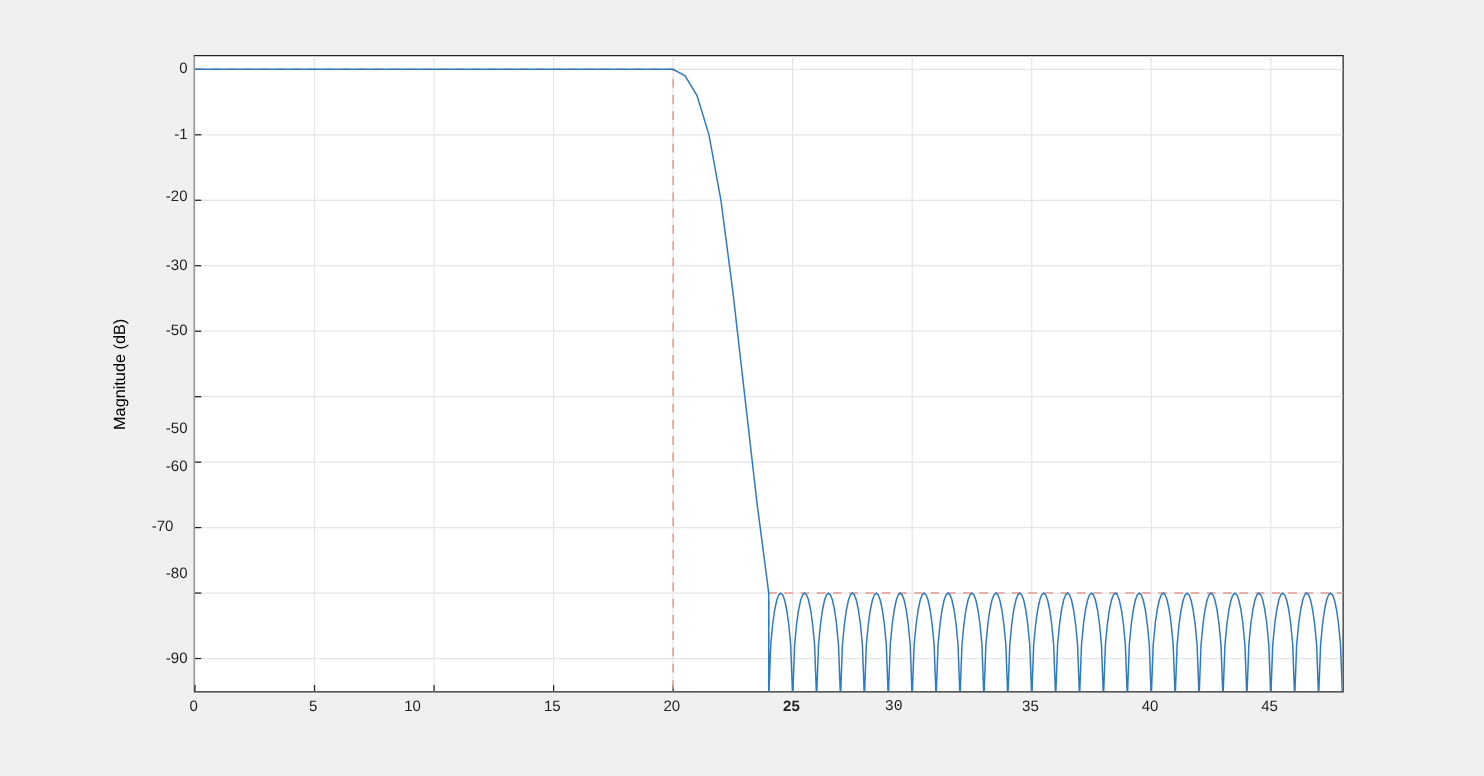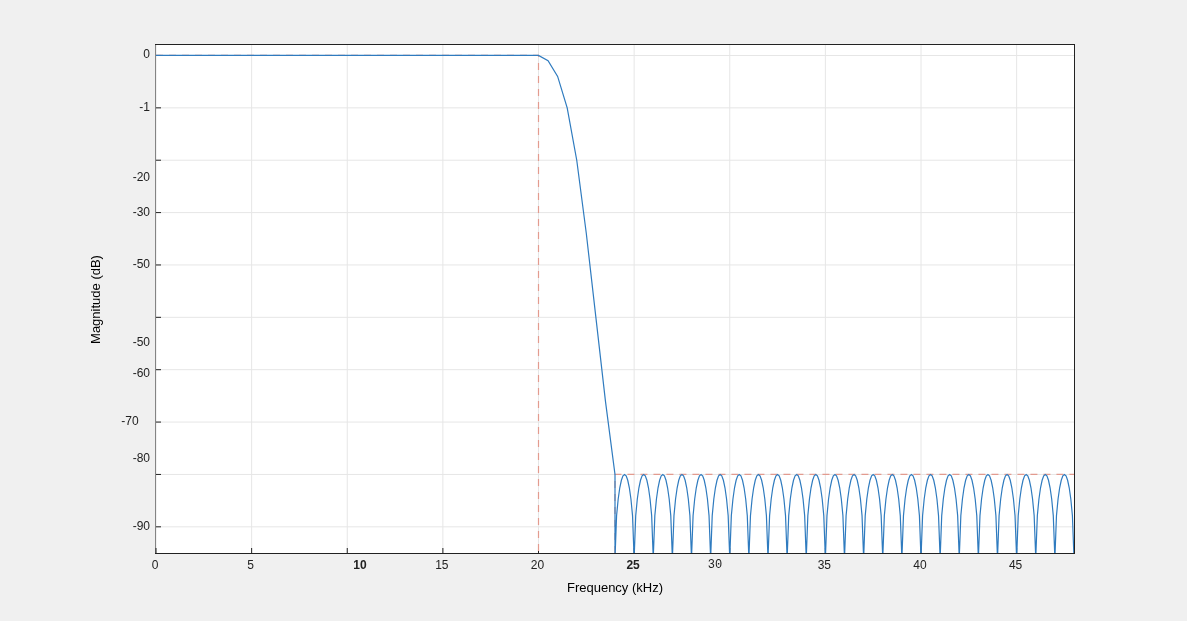--- a/index.html
+++ b/index.html
@@ -114,21 +114,20 @@
 </head>
 <body>
 
 <div class="figure">
 
 
   <div class="ylabel">
     <span>Magnitude (dB)</span>
   </div>
 
-  <div class="xlabel">Frequency (kHz)</div>
 
   <div class="axes-area">
     <svg class="plot">
       <g id="grid-group">
           <line x1="0" x2="0" y1="0" y2="508" class="gridline"></line>
           <line x1="95.625" x2="95.625" y1="0" y2="508" class="gridline"></line>
           <line x1="191.25" x2="191.25" y1="0" y2="508" class="gridline"></line>
           <line x1="286.875" x2="286.875" y1="0" y2="508" class="gridline"></line>
           <line x1="382.5" x2="382.5" y1="0" y2="508" class="gridline"></line>
           <line x1="478.12500000000006" x2="478.12500000000006" y1="0" y2="508" class="gridline"></line>
@@ -176,33 +175,33 @@
           <path d="M 0 10.474226804123703 L 382.5 10.474226804123703 L 382.5 508" class="spec-line"></path>
           <path d="M 459 508 L 459 429.44329896907215 L 918 429.44329896907215" class="spec-line"></path>
           <path d="M 0.00 10.47 L 382.50 10.47 L 382.50 10.47 L 392.06 15.71 L 401.63 31.42 L 411.19 62.85 L 420.75 115.22 L 430.31 188.54 L 439.88 272.33 L 449.44 356.12 L 459.00 429.44 L 459.00 513.24 L 460.59 470.61 L 462.19 453.99 L 463.78 442.78 L 465.38 435.26 L 466.97 430.88 L 468.56 429.44 L 470.16 430.88 L 471.75 435.26 L 473.34 442.78 L 474.94 453.99 L 476.53 470.61 L 478.13 513.24 L 478.13 513.24 L 479.72 470.61 L 481.31 453.99 L 482.91 442.78 L 484.50 435.26 L 486.09 430.88 L 487.69 429.44 L 489.28 430.88 L 490.88 435.26 L 492.47 442.78 L 494.06 453.99 L 495.66 470.61 L 497.25 513.24 L 497.25 513.24 L 498.84 470.61 L 500.44 453.99 L 502.03 442.78 L 503.62 435.26 L 505.22 430.88 L 506.81 429.44 L 508.41 430.88 L 510.00 435.26 L 511.59 442.78 L 513.19 453.99 L 514.78 470.61 L 516.38 513.24 L 516.38 513.24 L 517.97 470.61 L 519.56 453.99 L 521.16 442.78 L 522.75 435.26 L 524.34 430.88 L 525.94 429.44 L 527.53 430.88 L 529.13 435.26 L 530.72 442.78 L 532.31 453.99 L 533.91 470.61 L 535.50 513.24 L 535.50 513.24 L 537.09 470.61 L 538.69 453.99 L 540.28 442.78 L 541.88 435.26 L 543.47 430.88 L 545.06 429.44 L 546.66 430.88 L 548.25 435.26 L 549.84 442.78 L 551.44 453.99 L 553.03 470.61 L 554.63 513.24 L 554.63 513.24 L 556.22 470.61 L 557.81 453.99 L 559.41 442.78 L 561.00 435.26 L 562.59 430.88 L 564.19 429.44 L 565.78 430.88 L 567.38 435.26 L 568.97 442.78 L 570.56 453.99 L 572.16 470.61 L 573.75 513.24 L 573.75 513.24 L 575.34 470.61 L 576.94 453.99 L 578.53 442.78 L 580.13 435.26 L 581.72 430.88 L 583.31 429.44 L 584.91 430.88 L 586.50 435.26 L 588.09 442.78 L 589.69 453.99 L 591.28 470.61 L 592.88 513.24 L 592.88 513.24 L 594.47 470.61 L 596.06 453.99 L 597.66 442.78 L 599.25 435.26 L 600.84 430.88 L 602.44 429.44 L 604.03 430.88 L 605.63 435.26 L 607.22 442.78 L 608.81 453.99 L 610.41 470.61 L 612.00 513.24 L 612.00 513.24 L 613.59 470.61 L 615.19 453.99 L 616.78 442.78 L 618.38 435.26 L 619.97 430.88 L 621.56 429.44 L 623.16 430.88 L 624.75 435.26 L 626.34 442.78 L 627.94 453.99 L 629.53 470.61 L 631.13 513.24 L 631.13 513.24 L 632.72 470.61 L 634.31 453.99 L 635.91 442.78 L 637.50 435.26 L 639.09 430.88 L 640.69 429.44 L 642.28 430.88 L 643.88 435.26 L 645.47 442.78 L 647.06 453.99 L 648.66 470.61 L 650.25 513.24 L 650.25 513.24 L 651.84 470.61 L 653.44 453.99 L 655.03 442.78 L 656.63 435.26 L 658.22 430.88 L 659.81 429.44 L 661.41 430.88 L 663.00 435.26 L 664.59 442.78 L 666.19 453.99 L 667.78 470.61 L 669.38 513.24 L 669.38 513.24 L 670.97 470.61 L 672.56 453.99 L 674.16 442.78 L 675.75 435.26 L 677.34 430.88 L 678.94 429.44 L 680.53 430.88 L 682.12 435.26 L 683.72 442.78 L 685.31 453.99 L 686.91 470.61 L 688.50 513.24 L 688.50 513.24 L 690.09 470.61 L 691.69 453.99 L 693.28 442.78 L 694.88 435.26 L 696.47 430.88 L 698.06 429.44 L 699.66 430.88 L 701.25 435.26 L 702.84 442.78 L 704.44 453.99 L 706.03 470.61 L 707.63 513.24 L 707.63 513.24 L 709.22 470.61 L 710.81 453.99 L 712.41 442.78 L 714.00 435.26 L 715.59 430.88 L 717.19 429.44 L 718.78 430.88 L 720.38 435.26 L 721.97 442.78 L 723.56 453.99 L 725.16 470.61 L 726.75 513.24 L 726.75 513.24 L 728.34 470.61 L 729.94 453.99 L 731.53 442.78 L 733.13 435.26 L 734.72 430.88 L 736.31 429.44 L 737.91 430.88 L 739.50 435.26 L 741.09 442.78 L 742.69 453.99 L 744.28 470.61 L 745.88 513.24 L 745.88 513.24 L 747.47 470.61 L 749.06 453.99 L 750.66 442.78 L 752.25 435.26 L 753.84 430.88 L 755.44 429.44 L 757.03 430.88 L 758.63 435.26 L 760.22 442.78 L 761.81 453.99 L 763.41 470.61 L 765.00 513.24 L 765.00 513.24 L 766.59 470.61 L 768.19 453.99 L 769.78 442.78 L 771.38 435.26 L 772.97 430.88 L 774.56 429.44 L 776.16 430.88 L 777.75 435.26 L 779.34 442.78 L 780.94 453.99 L 782.53 470.61 L 784.13 513.24 L 784.13 513.24 L 785.72 470.61 L 787.31 453.99 L 788.91 442.78 L 790.50 435.26 L 792.09 430.88 L 793.69 429.44 L 795.28 430.88 L 796.87 435.26 L 798.47 442.78 L 800.06 453.99 L 801.66 470.61 L 803.25 513.24 L 803.25 513.24 L 804.84 470.61 L 806.44 453.99 L 808.03 442.78 L 809.63 435.26 L 811.22 430.88 L 812.81 429.44 L 814.41 430.88 L 816.00 435.26 L 817.59 442.78 L 819.19 453.99 L 820.78 470.61 L 822.38 513.24 L 822.38 513.24 L 823.97 470.61 L 825.56 453.99 L 827.16 442.78 L 828.75 435.26 L 830.34 430.88 L 831.94 429.44 L 833.53 430.88 L 835.13 435.26 L 836.72 442.78 L 838.31 453.99 L 839.91 470.61 L 841.50 513.24 L 841.50 513.24 L 843.09 470.61 L 844.69 453.99 L 846.28 442.78 L 847.88 435.26 L 849.47 430.88 L 851.06 429.44 L 852.66 430.88 L 854.25 435.26 L 855.84 442.78 L 857.44 453.99 L 859.03 470.61 L 860.63 513.24 L 860.63 513.24 L 862.22 470.61 L 863.81 453.99 L 865.41 442.78 L 867.00 435.26 L 868.59 430.88 L 870.19 429.44 L 871.78 430.88 L 873.38 435.26 L 874.97 442.78 L 876.56 453.99 L 878.16 470.61 L 879.75 513.24 L 879.75 513.24 L 881.34 470.61 L 882.94 453.99 L 884.53 442.78 L 886.13 435.26 L 887.72 430.88 L 889.31 429.44 L 890.91 430.88 L 892.50 435.26 L 894.09 442.78 L 895.69 453.99 L 897.28 470.61 L 898.88 513.24 L 898.88 513.24 L 900.47 470.61 L 902.06 453.99 L 903.66 442.78 L 905.25 435.26 L 906.84 430.88 L 908.44 429.44 L 910.03 430.88 L 911.62 435.26 L 913.22 442.78 L 914.81 453.99 L 916.41 470.61 L 918.00 513.24 " class="response-line"></path>
         </g>
     </svg>
   </div>
 
   <div id="xtick-labels">
       <div class="tick-label-x" style="left: 155px;">0</div>
       <div class="tick-label-x" style="left: 250.625px;">5</div>
-      <div class="tick-label-x" style="left: 360px; font-weight: bold;">10</div>
+      <div class="tick-label-x" style="left: 330px;">10</div>
       <div class="tick-label-x" style="left: 441.875px;">15</div>
       <div class="tick-label-x" style="left: 537.5px;">20</div>
       <div class="tick-label-x" style="left: 633.125px; font-weight: bold;">25</div>
       <div class="tick-label-x" style="left: 715px; font-family: Liberation Mono, monospace;">30</div>
       <div class="tick-label-x" style="left: 824.375px;">35</div>
       <div class="tick-label-x" style="left: 920px;">40</div>
       <div class="tick-label-x" style="left: 1015.62px;">45</div>
     </div>
   <div id="ytick-labels">
       <div class="tick-label-y" style="top: 54.4742px;">0</div>
       <div class="tick-label-y" style="top: 106.845px;">-1</div>
-      <div class="tick-label-y" style="top: 177px;">-20</div>
+      <div class="tick-label-y" style="top: 157px;">-20</div>
       <div class="tick-label-y" style="top: 211.588px;">-30</div>
       <div class="tick-label-y" style="top: 263.959px;">-50</div>
       <div class="tick-label-y" style="top: 316.33px; margin-top: 20px;">-50</div>
       <div class="tick-label-y" style="top: 373px;">-60</div>
       <div class="tick-label-y" style="top: 421.072px; text-align: center;">-70</div>
       <div class="tick-label-y" style="top: 458px;">-80</div>
       <div class="tick-label-y" style="top: 525.814px;">-90</div>
     </div>
 
 </div>

